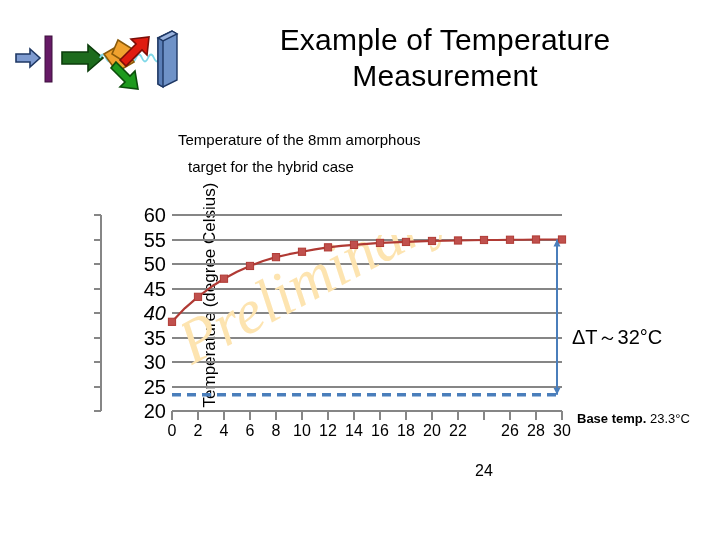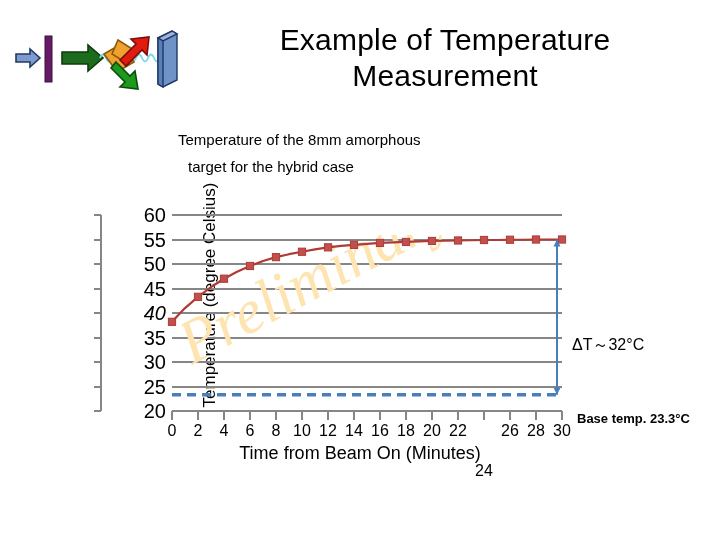--- a/index.html
+++ b/index.html
@@ -166,33 +166,33 @@
     position: absolute;
     left: 0; top: 0;
     width: 100%; height: 100%;
     overflow: visible;
   }
 
   
   #dt-annotation {
     position: absolute;
     left: 572px;
-    top: 335px;
-    font-size: 16px;
+    top: 324px;
+    font-size: 20px;
     white-space: nowrap;
   }
   #base-annotation {
     position: absolute;
     left: 577px;
     top: 411px;
     font-size: 13px;
     font-weight: 700;
     white-space: nowrap;
   }
-  #base-annotation .val { font-weight: 700; }
+  #base-annotation .val { font-weight: 400; }
 </style>
 </head>
 <body>
 
 <div id="schematic">
   <svg width="176" height="86" viewBox="0 0 176 86">
 
     <g>
       <path d="M8,36 L22,36 L22,31 L32,40 L22,49 L22,44 L8,44 Z" fill="#7e9bd0" stroke="#1f3864" stroke-width="1.6"></path>
     </g>
@@ -338,20 +338,19 @@
       <div class="xtick" style="left: 182px;">14</div>
       <div class="xtick" style="left: 208px;">16</div>
       <div class="xtick" style="left: 234px;">18</div>
       <div class="xtick" style="left: 260px;">20</div>
       <div class="xtick" style="left: 286px;">22</div>
       <div class="xtick" style="left: 312px; margin-top: 40px;">24</div>
       <div class="xtick" style="left: 338px;">26</div>
       <div class="xtick" style="left: 364px;">28</div>
       <div class="xtick" style="left: 390px;">30</div>
     </div>
-  <div id="xlabel">Time from Beam On (Minutes)</div>
 </div>
 
 <div id="dt-annotation">ΔT～32°C</div>
 <div id="base-annotation">
   <span>Base temp.</span>
   <span class="val">23.3°C</span>
 </div>
 
 </body></html>

